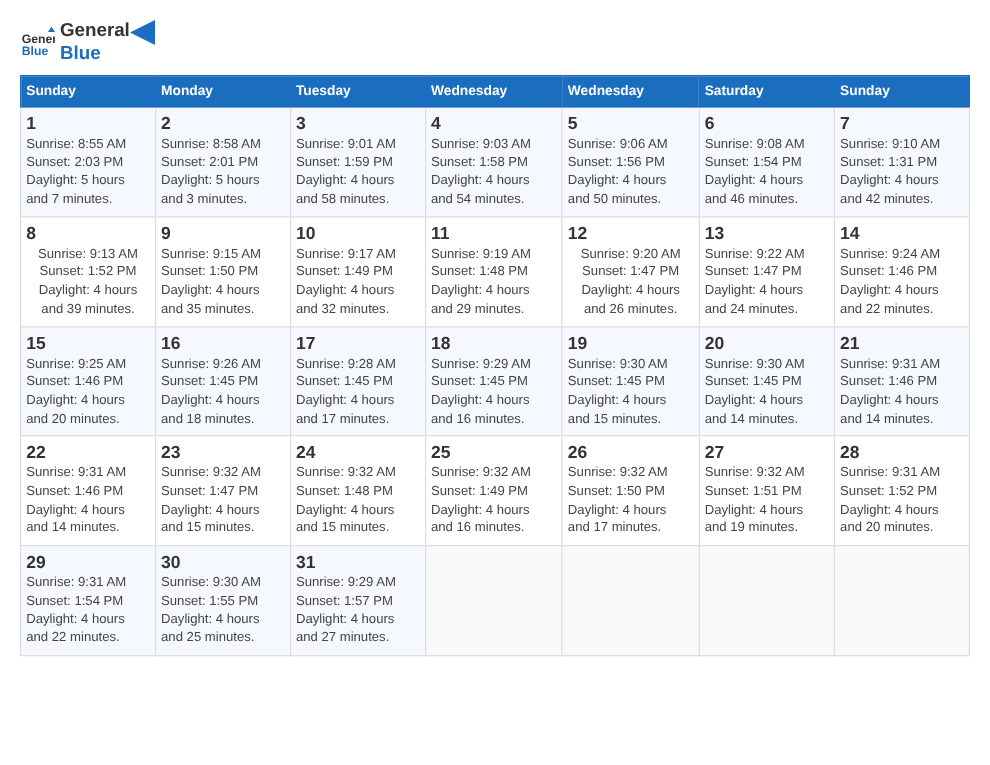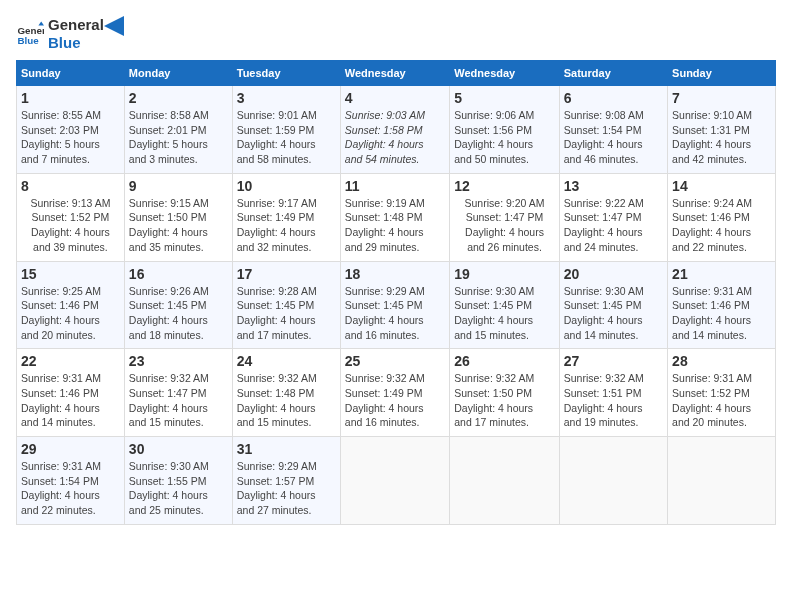--- a/index.html
+++ b/index.html
@@ -136,21 +136,21 @@
         </td>
         <td>
           <span class="day-num">3</span>
           <div class="day-info" style="white-space: pre-line;">Sunrise: 9:01 AM
 Sunset: 1:59 PM
 Daylight: 4 hours
 and 58 minutes.</div>
         </td>
         <td>
           <span class="day-num">4</span>
-          <div class="day-info" style="white-space: pre-line; font-style: italic;">Sunrise: 9:03 AM
+          <div class="day-info" style="white-space: pre-line;">Sunrise: 9:03 AM
 Sunset: 1:58 PM
 Daylight: 4 hours
 and 54 minutes.</div>
         </td>
         <td>
           <span class="day-num">5</span>
           <div class="day-info" style="white-space: pre-line;">Sunrise: 9:06 AM
 Sunset: 1:56 PM
 Daylight: 4 hours
 and 50 minutes.</div>

